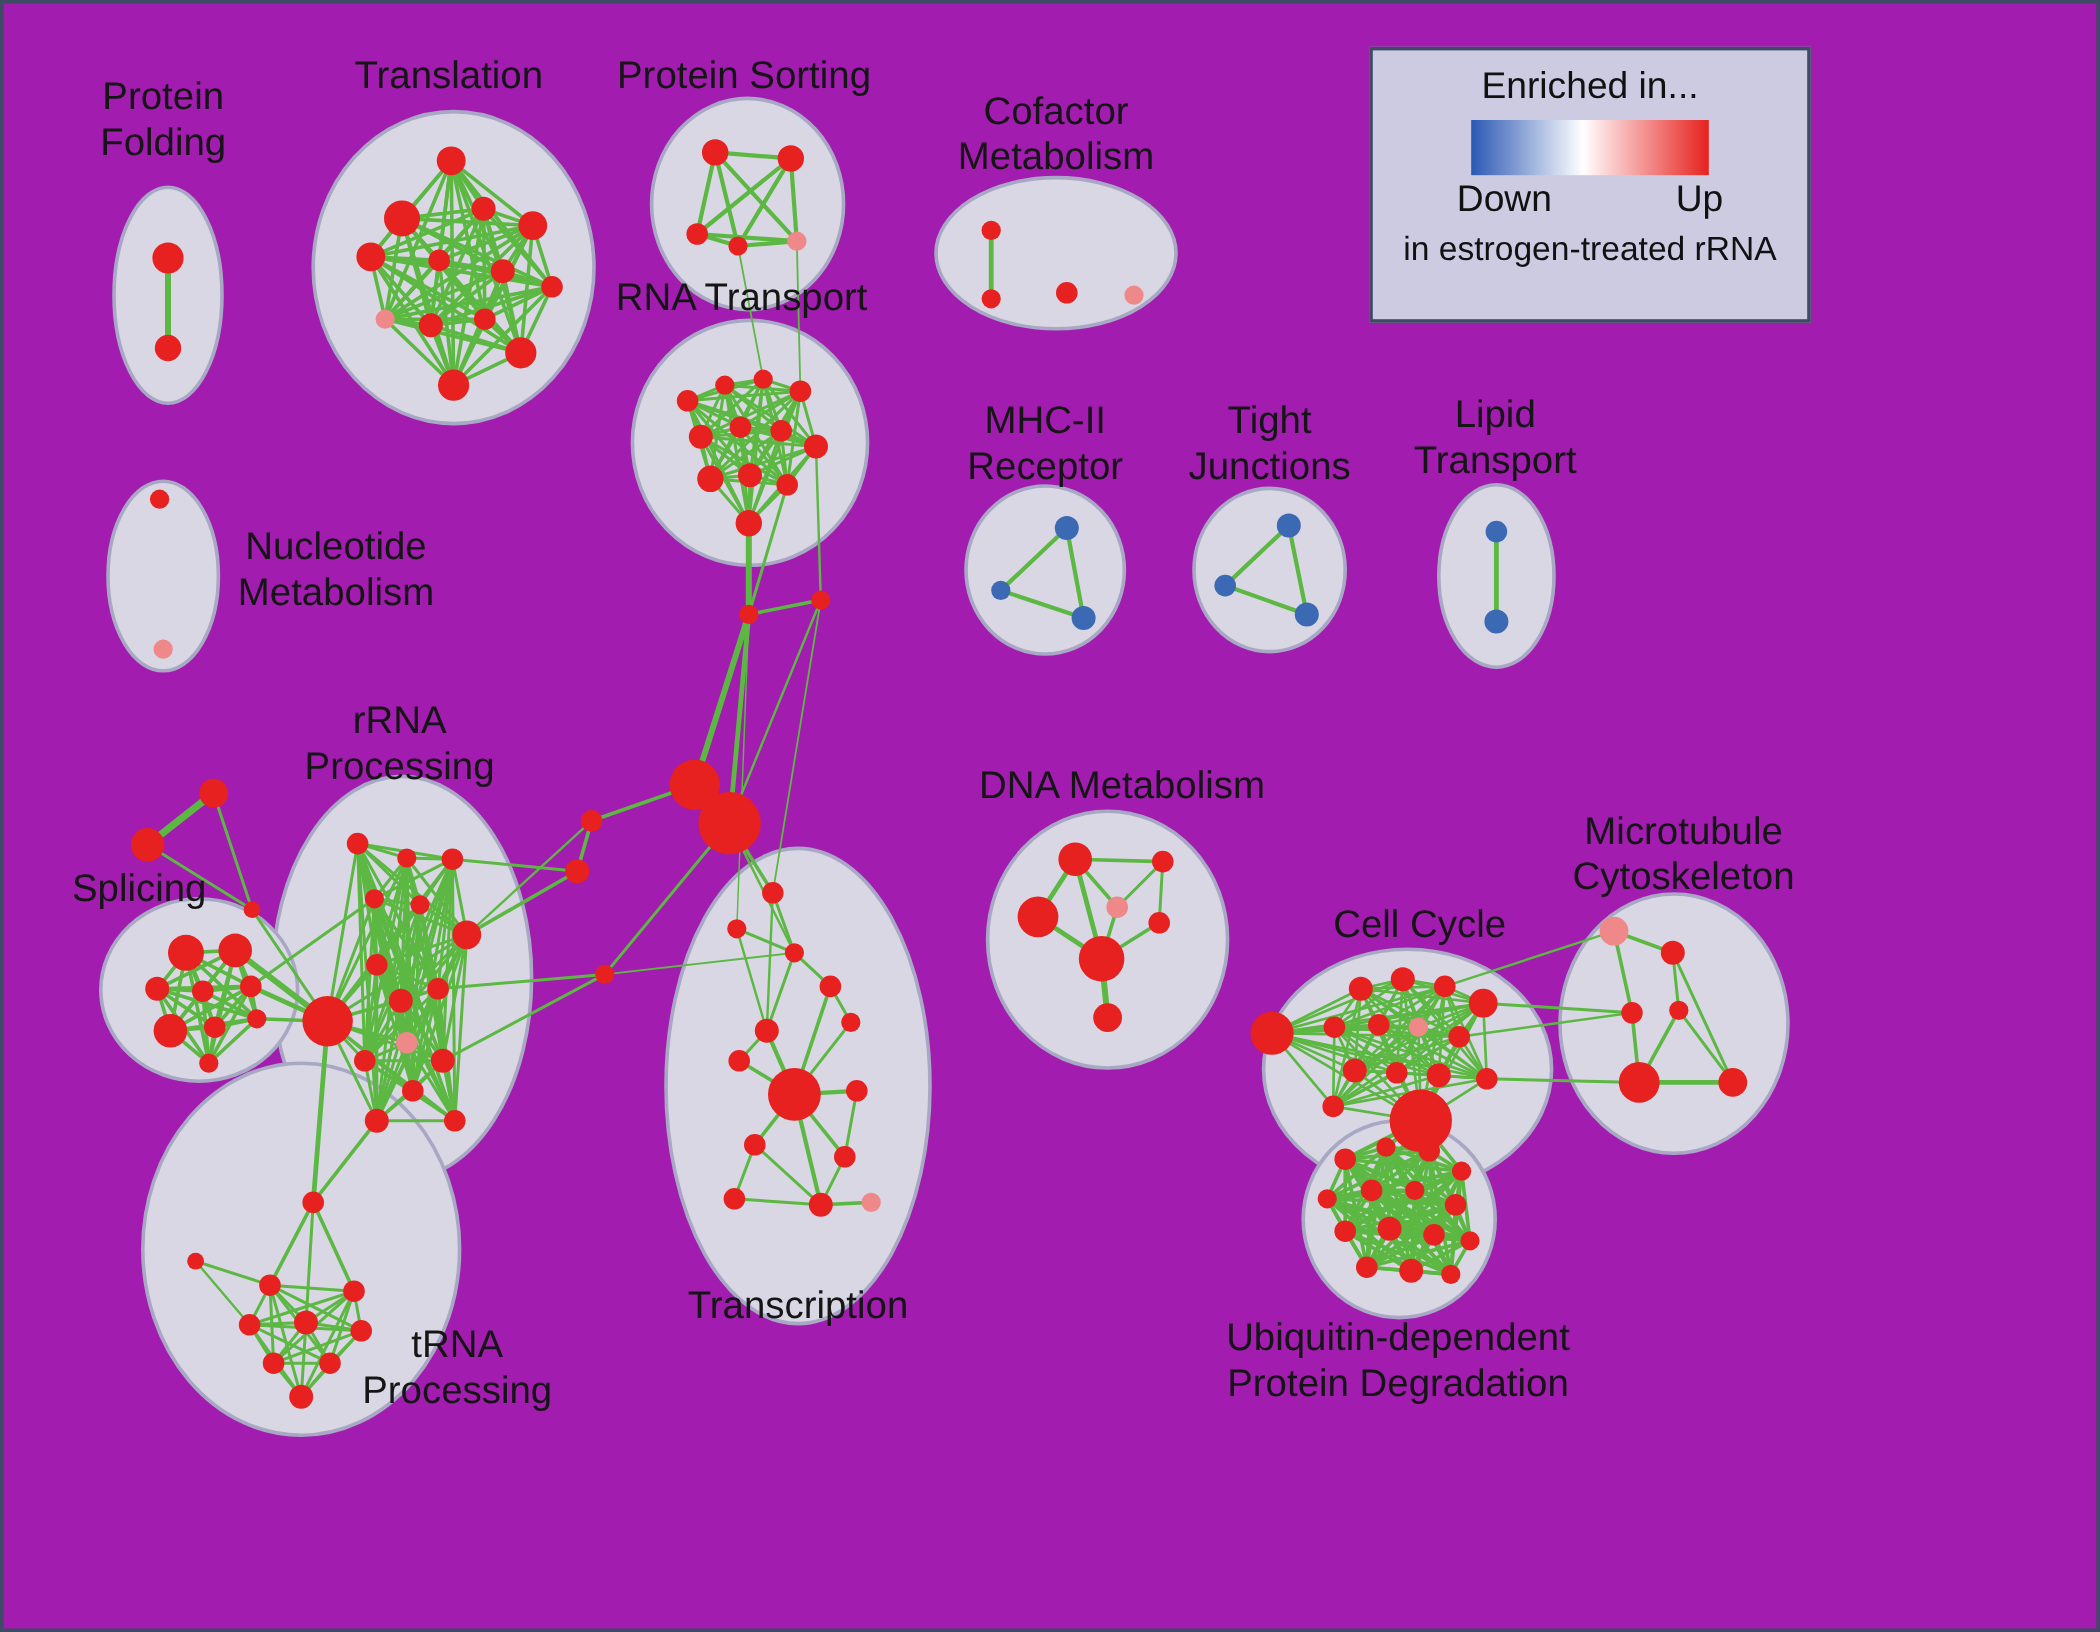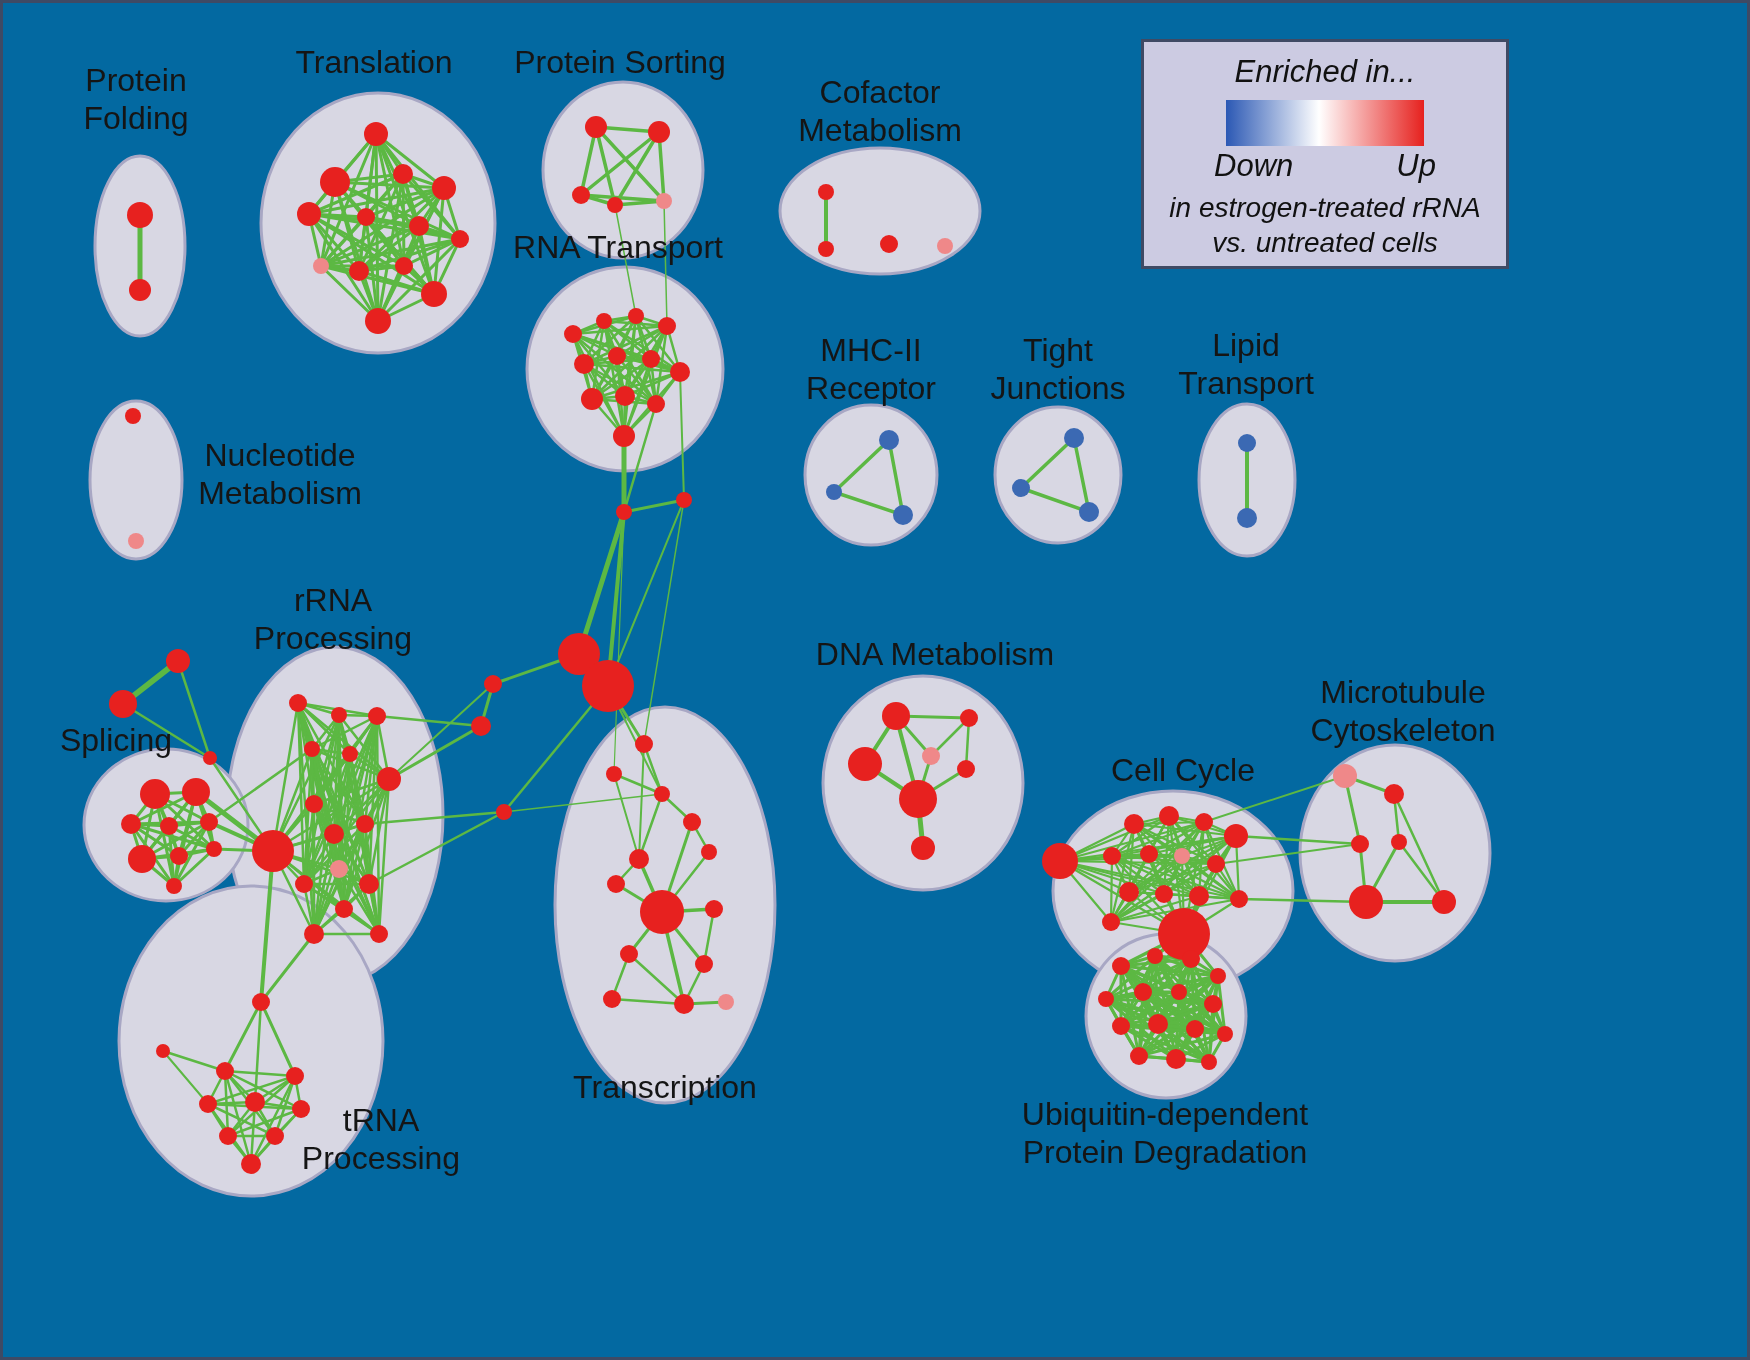--- a/index.html
+++ b/index.html
@@ -37,21 +37,21 @@
     width: 222px;
     margin: 2px auto 0;
     font-size: 31px;
   }
   .legend-sub { font-size: 28px; line-height: 35px; }
   .legend-sub1 { margin-top: 6px; }
 </style>
 </head>
 <body>
 
-<div class="figure" style="background: #0369a1; border-color: rgb(63, 74, 100);">
+<div class="figure" style="background: #a21caf; border-color: rgb(63, 74, 100);">
   <svg width="1750" height="1360" viewBox="0 0 1750 1360">
       <g>
         <ellipse cx="137" cy="243" rx="45" ry="90" fill="#d8d7e3" stroke="#a8a7c4" stroke-width="3"></ellipse>
         <ellipse cx="375" cy="220" rx="117" ry="130" fill="#d8d7e3" stroke="#a8a7c4" stroke-width="3"></ellipse>
         <ellipse cx="620" cy="167" rx="80" ry="88" fill="#d8d7e3" stroke="#a8a7c4" stroke-width="3"></ellipse>
         <ellipse cx="877" cy="208" rx="100" ry="63" fill="#d8d7e3" stroke="#a8a7c4" stroke-width="3"></ellipse>
         <ellipse cx="622" cy="366" rx="98" ry="102" fill="#d8d7e3" stroke="#a8a7c4" stroke-width="3"></ellipse>
         <ellipse cx="868" cy="472" rx="66" ry="70" fill="#d8d7e3" stroke="#a8a7c4" stroke-width="3"></ellipse>
         <ellipse cx="1055" cy="472" rx="63" ry="68" fill="#d8d7e3" stroke="#a8a7c4" stroke-width="3"></ellipse>
         <ellipse cx="1244" cy="477" rx="48" ry="76" fill="#d8d7e3" stroke="#a8a7c4" stroke-width="3"></ellipse>
@@ -876,23 +876,22 @@
         <text x="113" y="748" text-anchor="middle" class="cluster-label"><tspan x="113" dy="0">Splicing</tspan></text>
         <text x="378" y="1128" text-anchor="middle" class="cluster-label"><tspan x="378" dy="0">tRNA</tspan><tspan x="378" dy="38">Processing</tspan></text>
         <text x="662" y="1095" text-anchor="middle" class="cluster-label"><tspan x="662" dy="0">Transcription</tspan></text>
         <text x="932" y="662" text-anchor="middle" class="cluster-label"><tspan x="932" dy="0">DNA Metabolism</tspan></text>
         <text x="1180" y="778" text-anchor="middle" class="cluster-label"><tspan x="1180" dy="0">Cell Cycle</tspan></text>
         <text x="1400" y="700" text-anchor="middle" class="cluster-label"><tspan x="1400" dy="0">Microtubule</tspan><tspan x="1400" dy="38">Cytoskeleton</tspan></text>
         <text x="1162" y="1122" text-anchor="middle" class="cluster-label"><tspan x="1162" dy="0">Ubiquitin-dependent</tspan><tspan x="1162" dy="38">Protein Degradation</tspan></text>
       </g>
     </svg>
 
-  <div class="legend" style="border-color: rgb(63, 74, 100); background: rgb(204, 203, 226); font-style: italic;">
+  <div class="legend" style="border-color: rgb(63, 74, 100); background: rgb(204, 203, 226);">
     <div class="legend-title">Enriched in...</div>
     <div class="legend-bar" style="background: linear-gradient(to right, rgb(43, 88, 180) 0%, rgb(255, 255, 255) 47%, rgb(230, 33, 30) 100%);"></div>
     <div class="legend-updown">
       <span>Down</span>
       <span>Up</span>
     </div>
     <div class="legend-sub legend-sub1">in estrogen-treated rRNA</div>
-    <div class="legend-sub">vs. untreated cells</div>
   </div>
 </div>
 
 </body></html>

